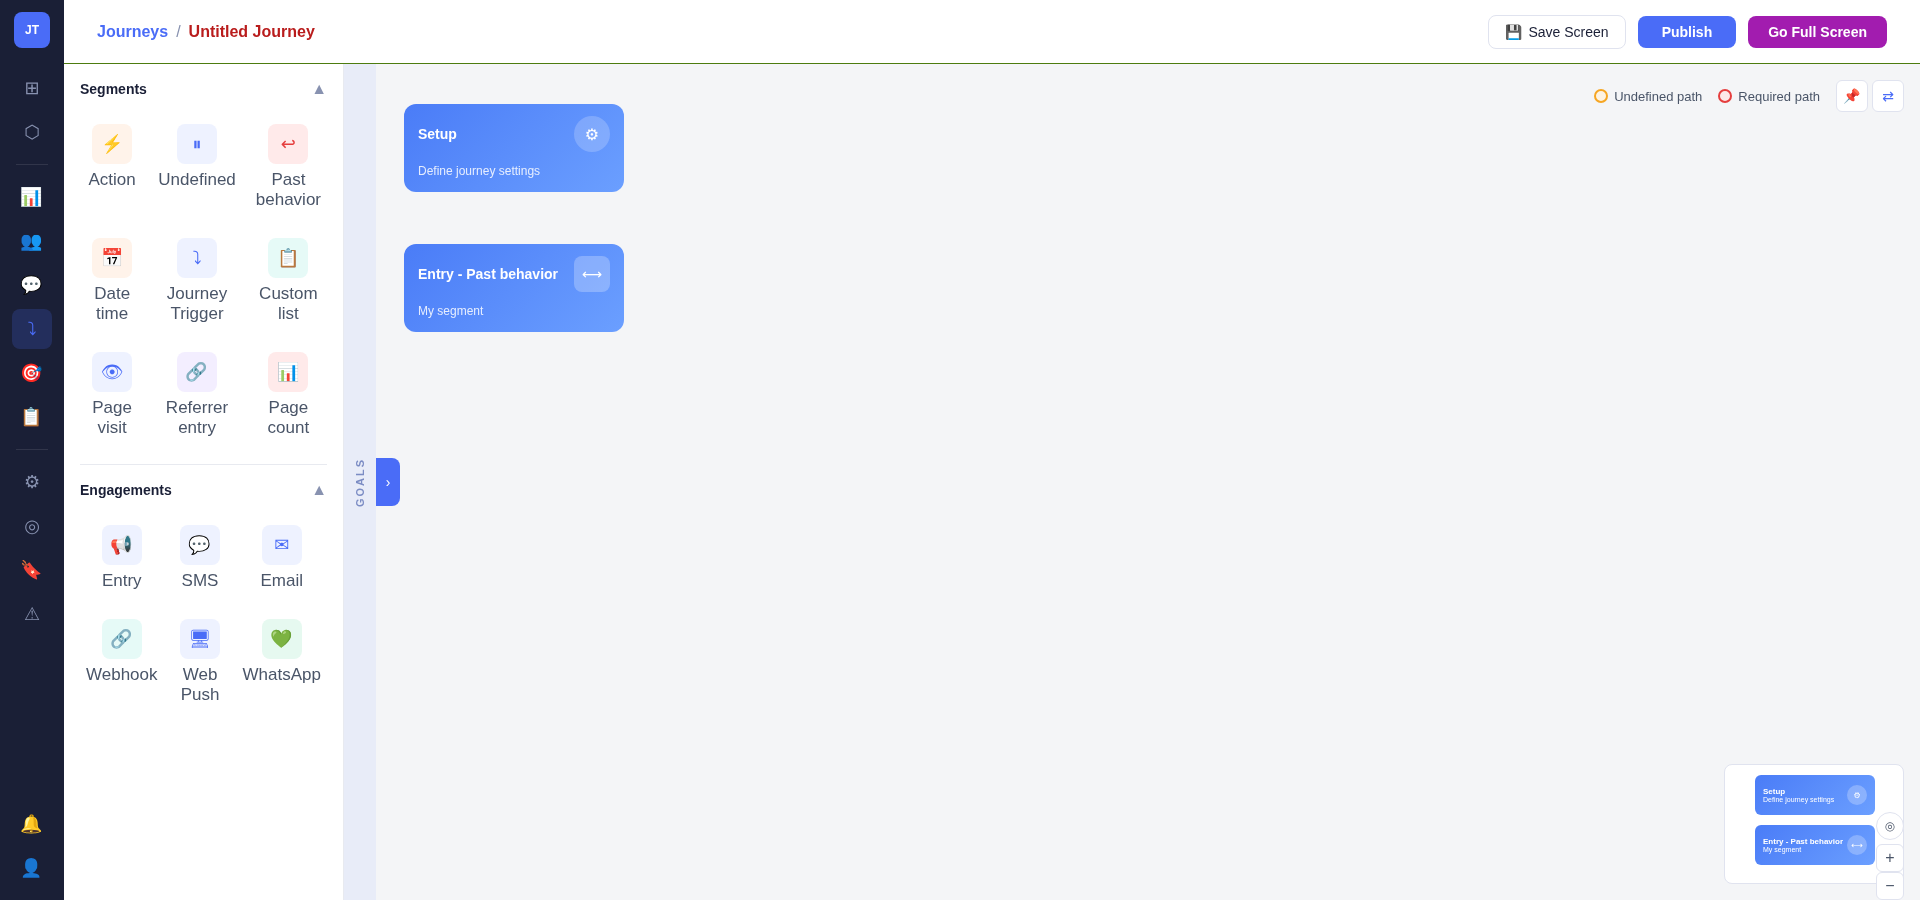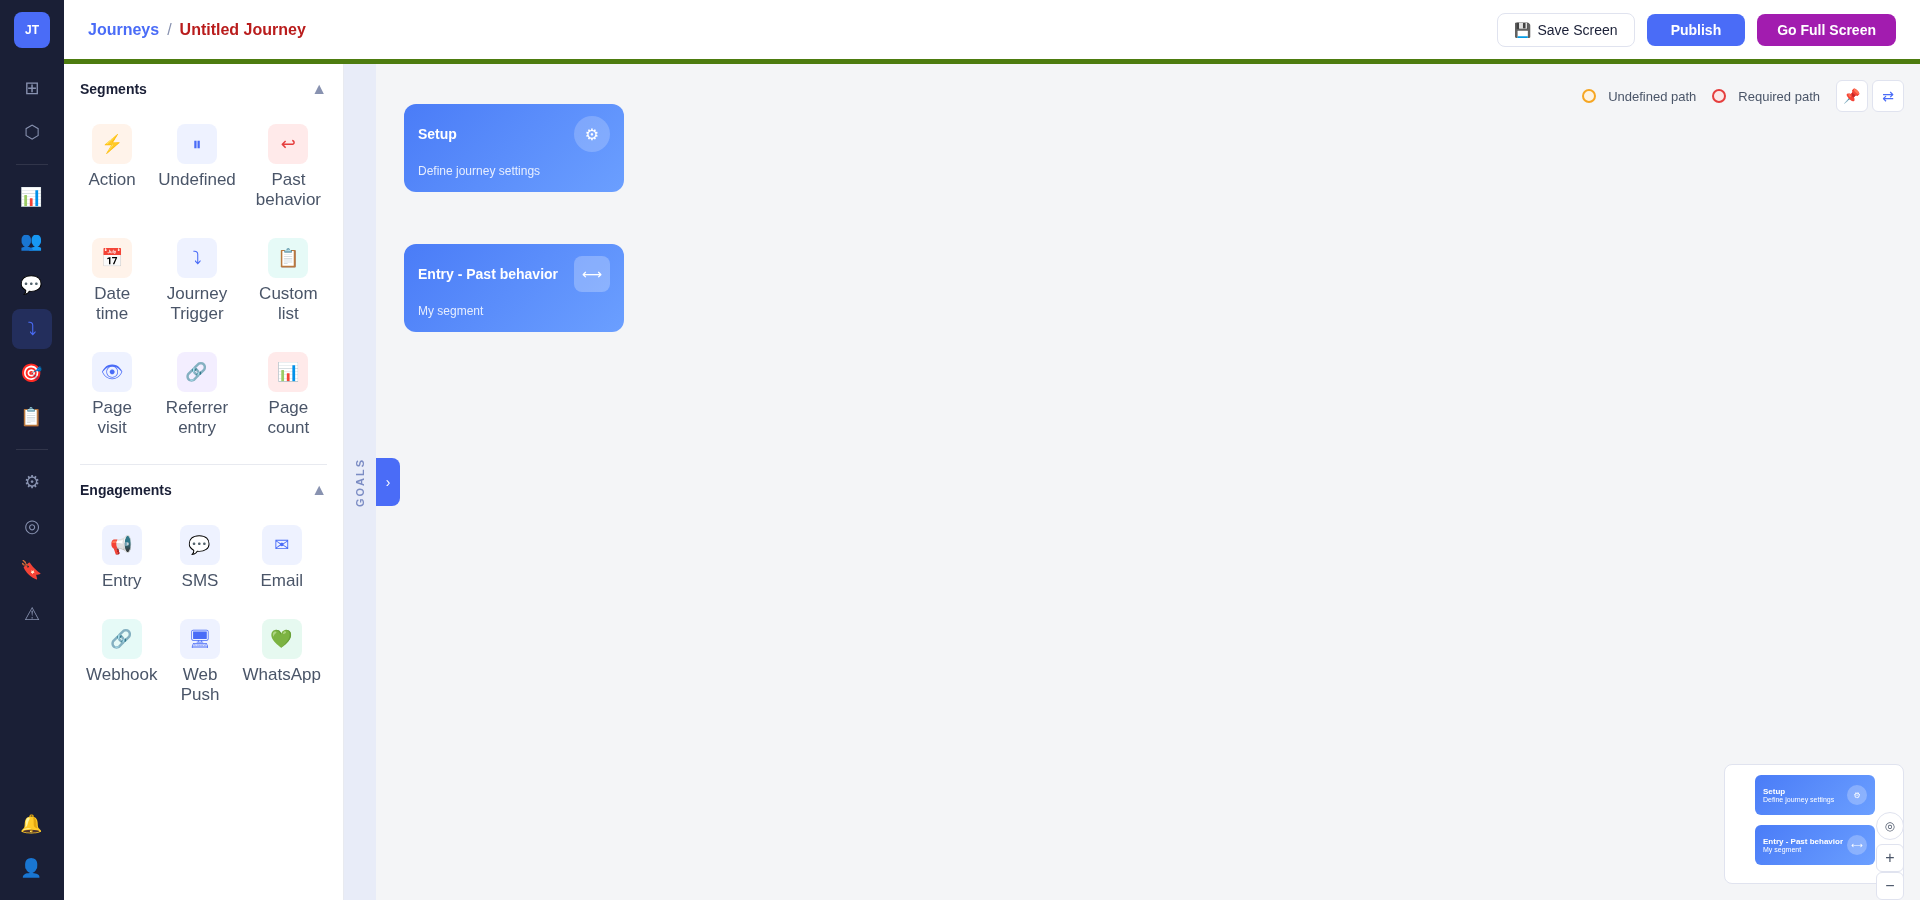--- a/index.html
+++ b/index.html
@@ -42,25 +42,25 @@
     .main-content {
       flex: 1;
       display: flex;
       flex-direction: column;
       overflow: hidden;
     }
 
     
     .top-header {
       background: white;
-      padding: 0 24px;
+      padding: 0 33px;
       height: 64px;
       display: flex;
       align-items: center;
-      border-bottom: 5px solid #4d7c0f;
+      border-bottom: 1px solid #4d7c0f;
       flex-shrink: 0;
     }
     .breadcrumb {
       display: flex; align-items: center; gap: 8px;
       font-size: 16px;
     }
     .breadcrumb-link {
       color: #4a6cf7; font-weight: 600; cursor: pointer;
     }
     .breadcrumb-sep { color: #8892b0; }
@@ -179,21 +179,21 @@
     
     .canvas-toolbar {
       position: absolute;
       top: 16px; right: 16px;
       display: flex; align-items: center; gap: 16px;
     }
     .path-legend {
       display: flex; align-items: center; gap: 16px;
     }
     .path-legend-item {
-      display: flex; align-items: center; gap: 12px;
+      display: flex; align-items: center; gap: 6px;
       font-size: 13px; color: #4a5568;
     }
     .path-dot {
       width: 14px; height: 14px;
       border-radius: 50%;
       border: 2px solid;
     }
     .path-dot-undefined { border-color: #f6a623; background: #fef3e2; }
     .path-dot-required { border-color: #e53e3e; background: #fce8e8; }
     .canvas-controls {

